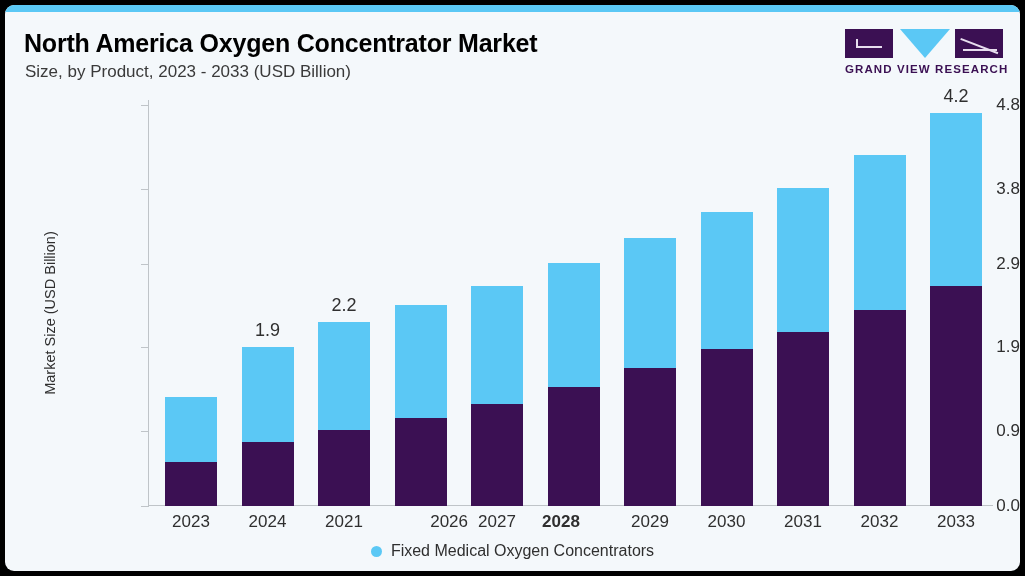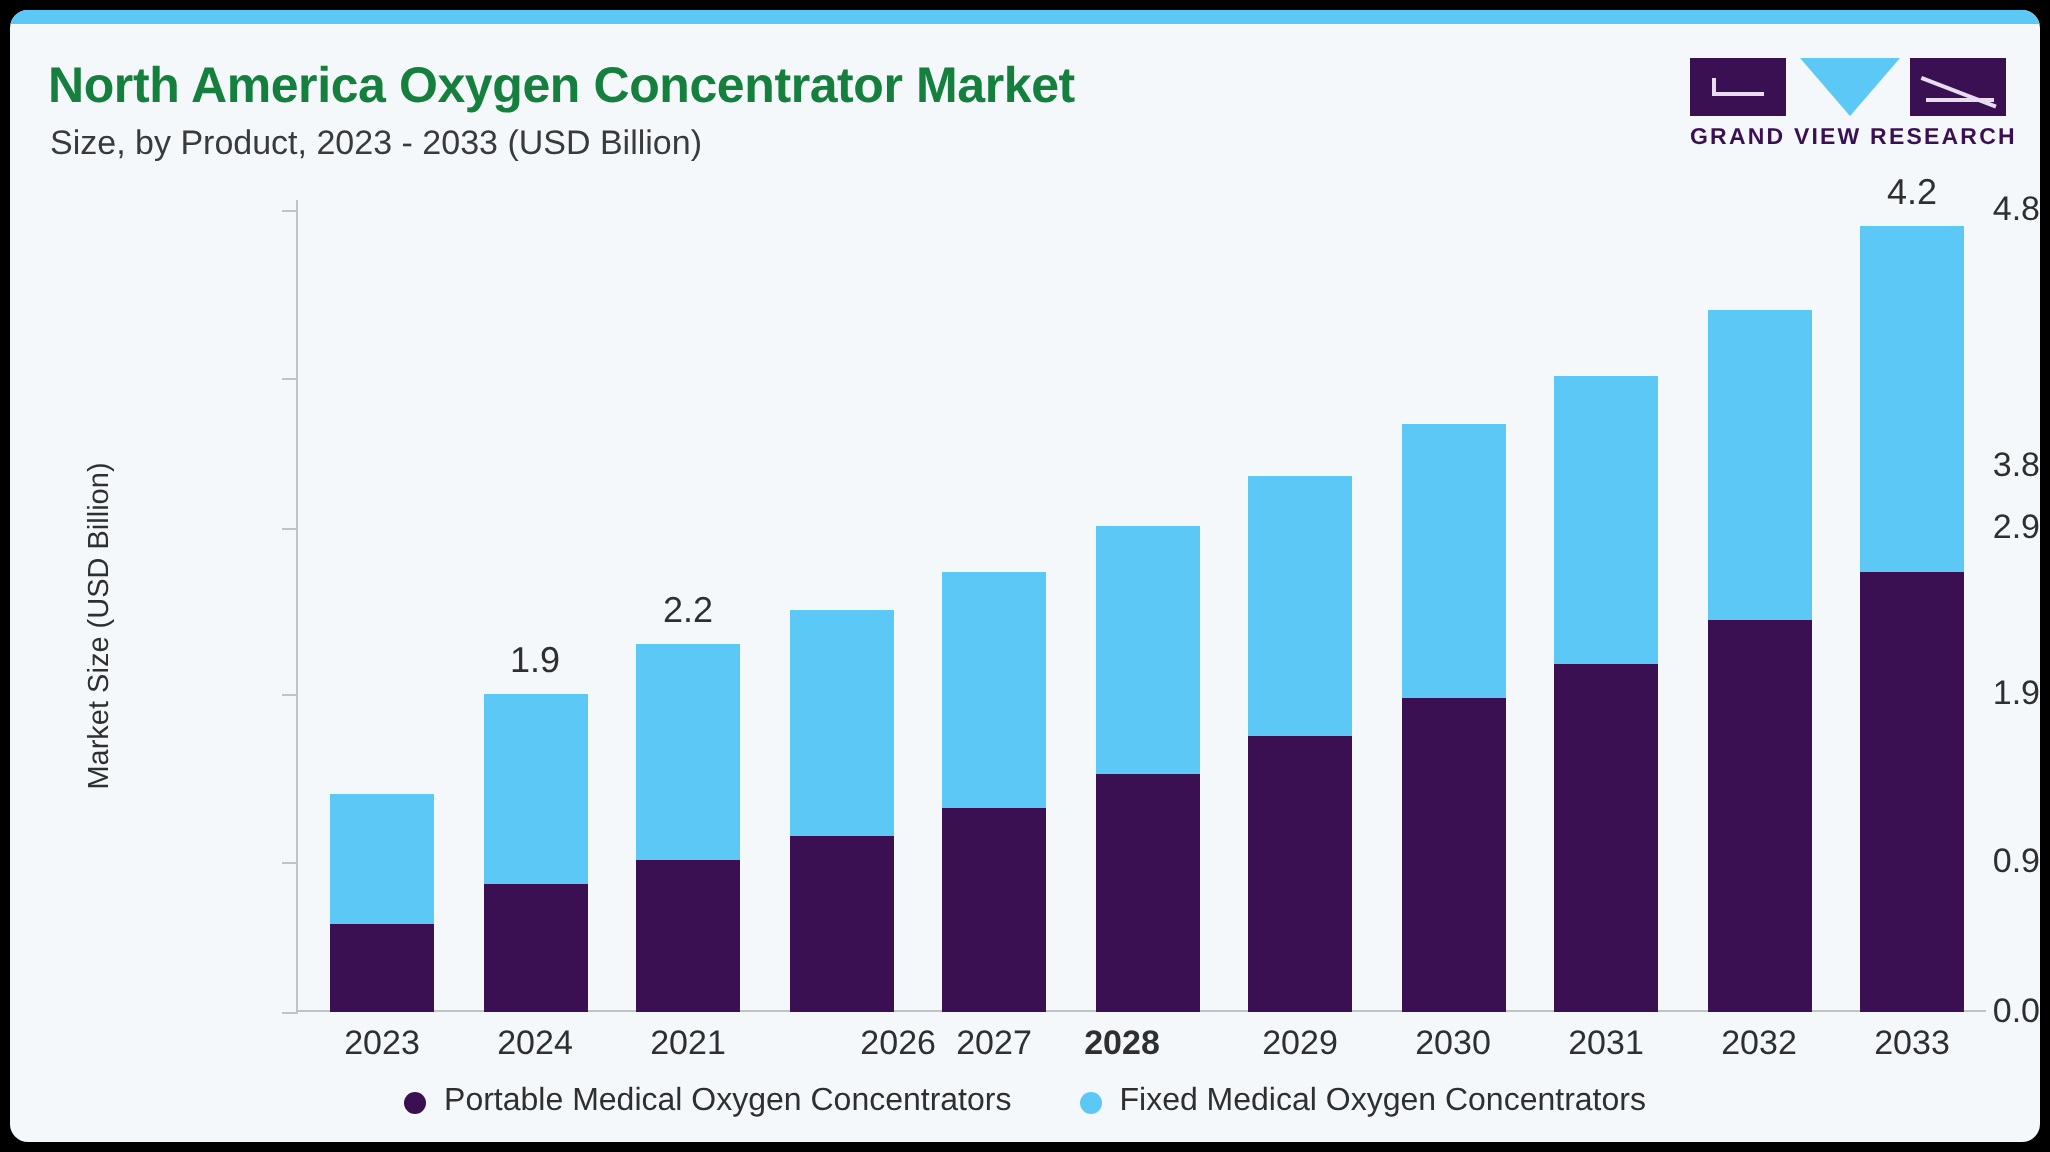--- a/index.html
+++ b/index.html
@@ -29,21 +29,21 @@
     background: #5BC8F5;
     border-top-left-radius: 9px;
     border-top-right-radius: 9px;
   }
   
   .title {
     position: absolute;
     left: 19px; top: 24px;
     font-size: 25px;
     font-weight: bold;
-    color: #15803d;
+    color: #000000;
     letter-spacing: -0.2px;
     white-space: nowrap;
   }
   .subtitle {
     position: absolute;
     left: 20px; top: 57px;
     font-size: 17px;
     color: #3A3A3A;
     white-space: nowrap;
   }
@@ -243,21 +243,21 @@
       <div id="yticks">
           <div class="ytick" style="top: 501px;"></div>
           <div class="ylabel-val" style="top: 501px;">0.0</div>
           <div class="ytick" style="top: 425.812px;"></div>
           <div class="ylabel-val" style="top: 425.812px;">0.9</div>
           <div class="ytick" style="top: 342.271px;"></div>
           <div class="ylabel-val" style="top: 342.271px;">1.9</div>
           <div class="ytick" style="top: 258.729px;"></div>
           <div class="ylabel-val" style="top: 258.729px;">2.9</div>
           <div class="ytick" style="top: 183.542px;"></div>
-          <div class="ylabel-val" style="top: 183.542px; margin-top: 44px;">3.8</div>
+          <div class="ylabel-val" style="top: 183.542px;">3.8</div>
           <div class="ytick" style="top: 100px;"></div>
           <div class="ylabel-val" style="top: 100px;">4.8</div>
         </div>
 
       <div class="bars-area" id="bars-area">
           <div class="bar-group" style="left: 16px;">
             <div class="seg seg-fixed" style="height: 65.1625px; background: rgb(91, 200, 245);"></div>
             <div class="seg seg-portable" style="height: 44.2771px; background: rgb(59, 16, 83);"></div>
           </div>
           <div class="bar-group" style="left: 92.5px;">
@@ -315,22 +315,18 @@
           <div class="xlabel" style="left: 605px;">2029</div>
           <div class="xlabel" style="left: 681.5px;">2030</div>
           <div class="xlabel" style="left: 758px;">2031</div>
           <div class="xlabel" style="left: 834.5px;">2032</div>
           <div class="xlabel" style="left: 911px;">2033</div>
         </div>
     </div>
 
     <div class="legend" id="legend">
         <div class="legend-item">
-          <span class="legend-dot" style="background: rgb(59, 16, 83);"></span>
-          <span class="legend-text">Portable Medical Oxygen Concentrators</span>
-        </div>
-        <div class="legend-item">
           <span class="legend-dot" style="background: rgb(91, 200, 245);"></span>
           <span class="legend-text">Fixed Medical Oxygen Concentrators</span>
         </div>
       </div>
   </div>
 </div>
 
 </body></html>

